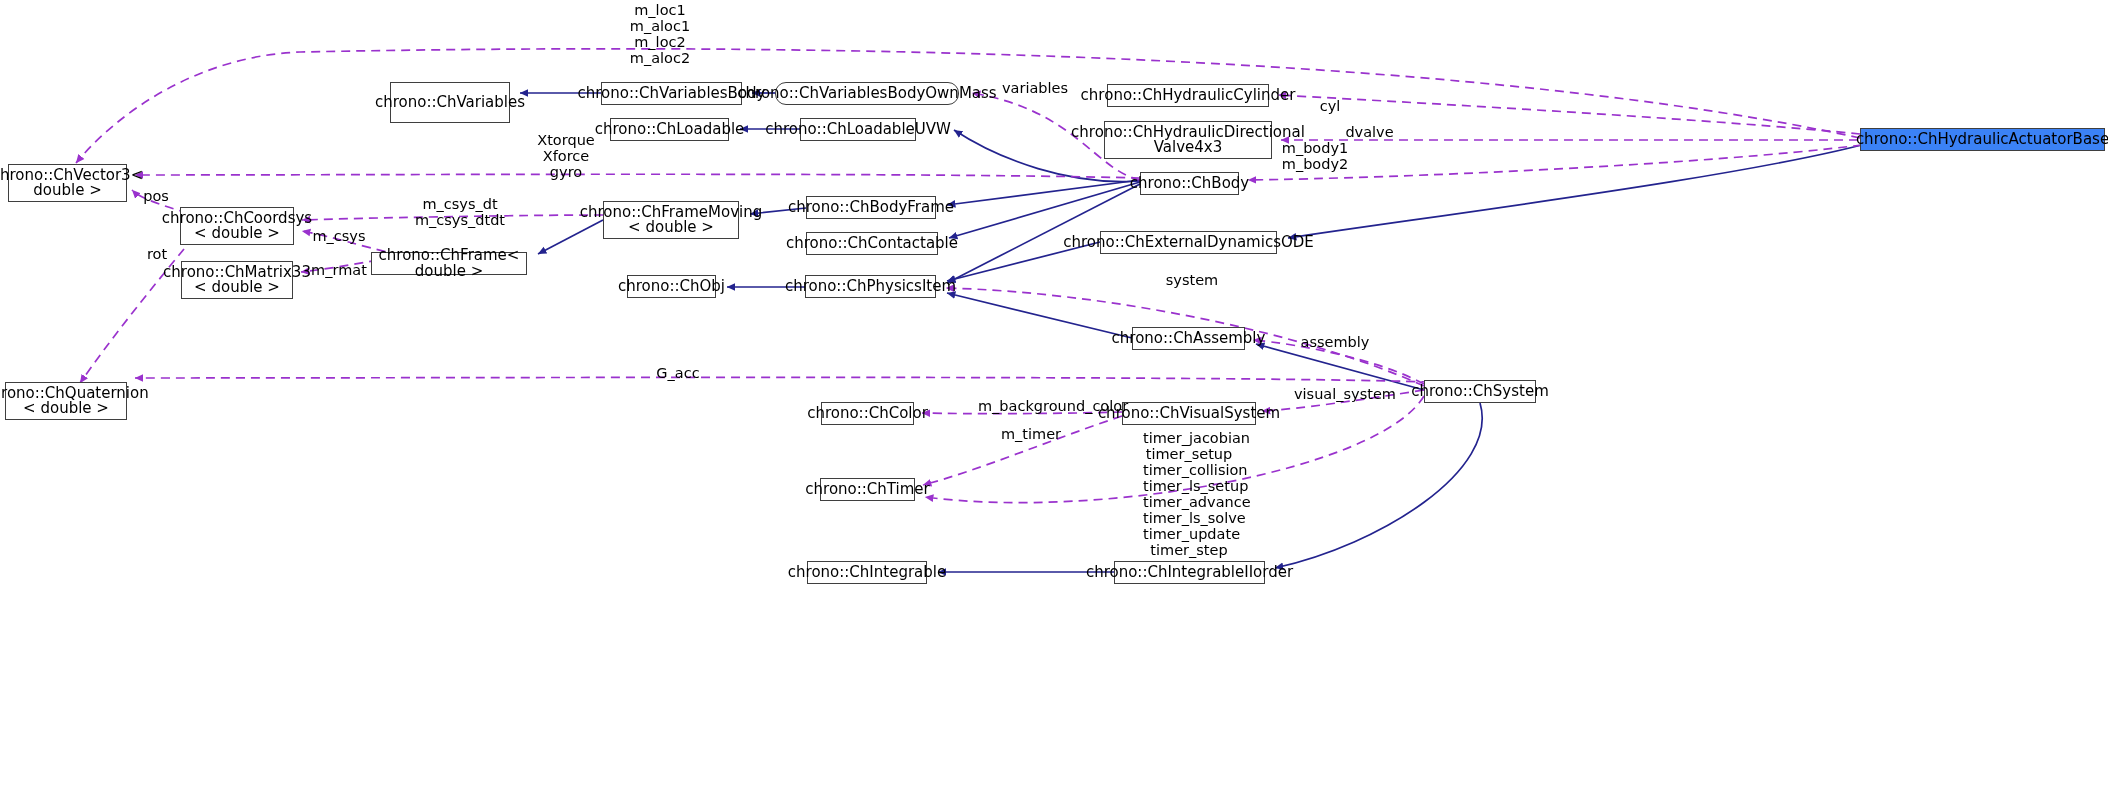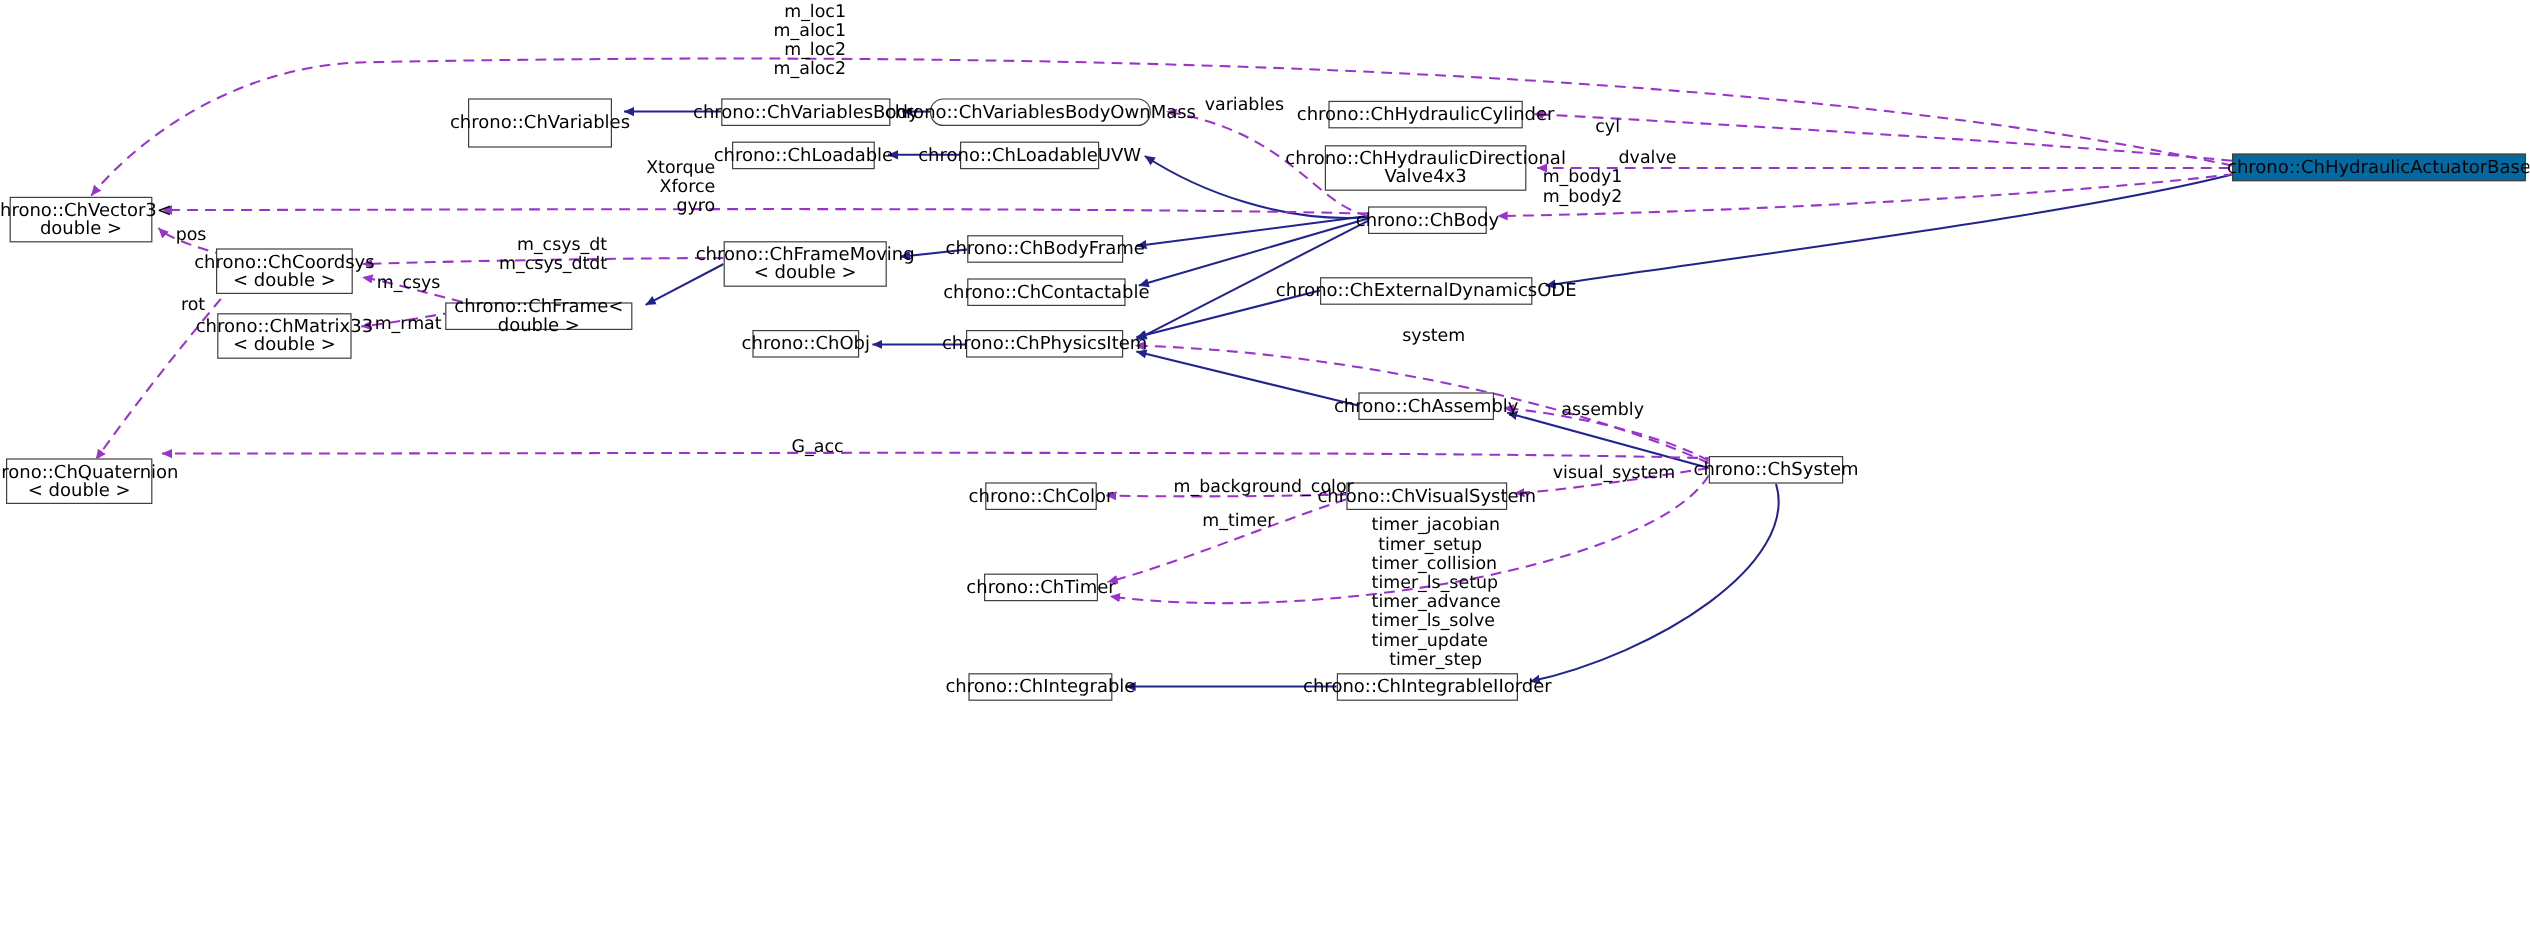--- a/index.html
+++ b/index.html
@@ -34,29 +34,29 @@
     line-height: 15.5px;
     display: flex;
     align-items: center;
     justify-content: center;
     text-align: center;
     white-space: pre-line;
     padding: 0 6px;
     z-index: 5;
   }
   .node.highlight {
-    background: #0369a1;
+    background: #3b82f6;
     border-color: #3f3f3f;
   }
   .edgelabel {
     position: absolute;
     font-size: 14.5px;
     line-height: 16px;
     color: #000000;
-    text-align: right;
+    text-align: center;
     white-space: pre-line;
     z-index: 6;
     background: transparent;
     pointer-events: none;
   }
 </style>
 </head>
 <body>
 
 <div id="canvas">

